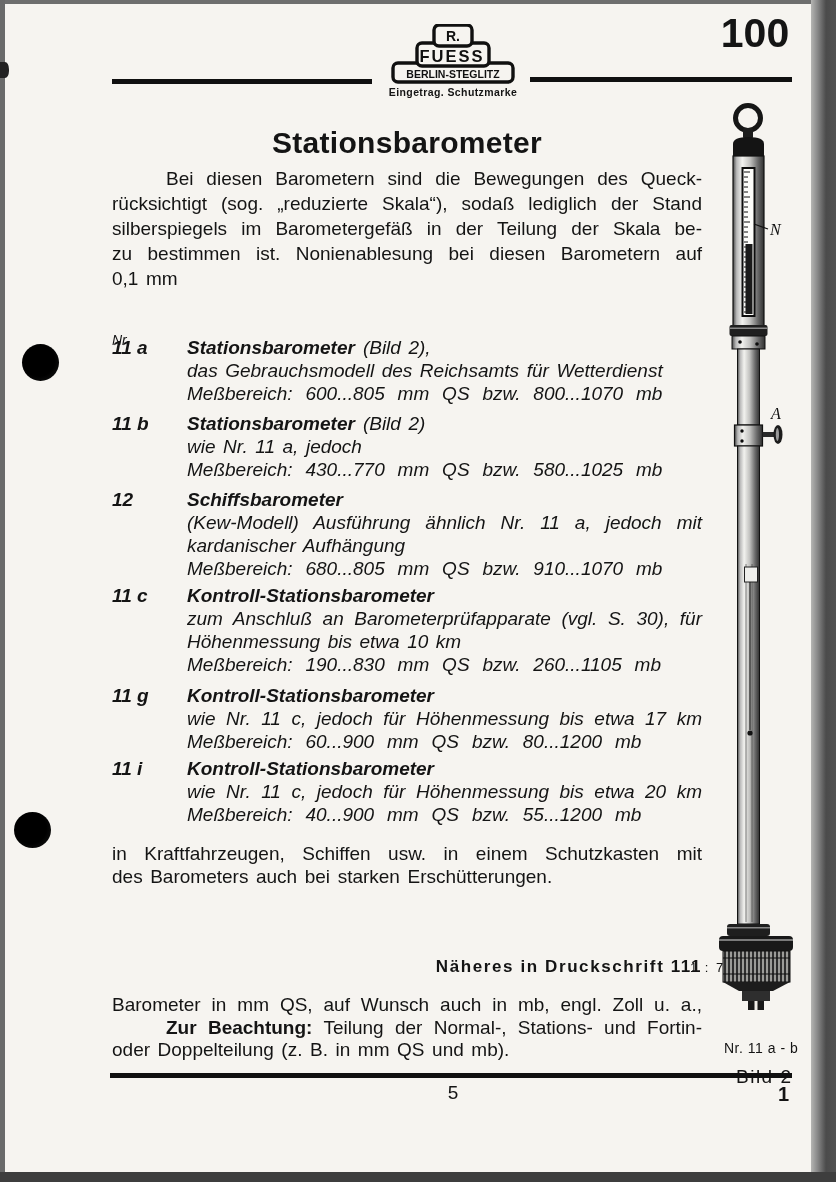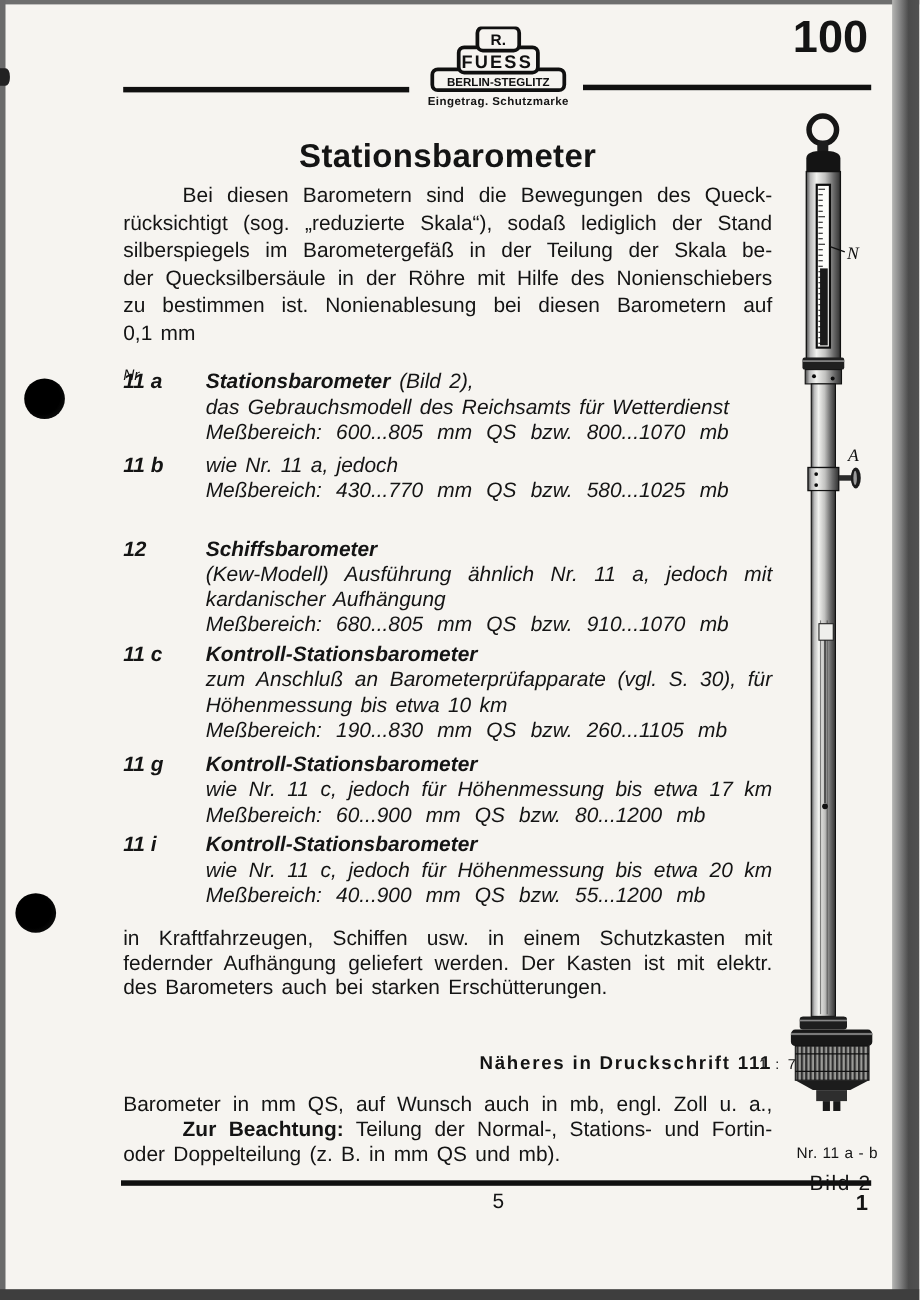--- a/index.html
+++ b/index.html
@@ -85,39 +85,39 @@
   </div>
   <div class="abs logo-caption">Eingetrag. Schutzmarke</div>
 
   <div class="col">
     <h1 class="title">Stationsbarometer</h1>
 
     <div class="intro">
       <div class="ln j ind">Bei diesen Barometern sind die Bewegungen des Queck-</div>
       <div class="ln j">rücksichtigt (sog. „reduzierte Skala“), sodaß lediglich der Stand</div>
       <div class="ln j">silberspiegels im Barometergefäß in der Teilung der Skala be-</div>
-      <div class="ln j">der Quecksilbersäule in der Röhre mit Hilfe des Nonienschiebers</div>
       <div class="ln j">zu bestimmen ist.  Nonienablesung bei diesen Barometern auf</div>
       <div class="ln">0,1 mm</div>
     </div>
 
     <div class="nrlabel">Nr.</div>
 
     <div class="item it1">
       <div class="inum">11 a</div>
       <div class="ibody">
         <div class="ln"><span class="b">Stationsbarometer</span><span class="suffix">(Bild 2),</span></div>
         <div class="ln">das Gebrauchsmodell des Reichsamts für Wetterdienst</div>
         <div class="ln wide">Meßbereich: 600...805 mm QS bzw. 800...1070 mb</div>
       </div>
     </div>
 
     <div class="item it2">
       <div class="inum">11 b</div>
       <div class="ibody">
+        <div class="ln"><span class="b">Stationsbarometer</span><span class="suffix">(Bild 2)</span></div>
         <div class="ln">wie Nr. 11 a, jedoch</div>
         <div class="ln wide">Meßbereich: 430...770 mm QS bzw. 580...1025 mb</div>
       </div>
     </div>
 
     <div class="item it3">
       <div class="inum">12</div>
       <div class="ibody">
         <div class="ln"><span class="b">Schiffsbarometer</span></div>
         <div class="ln j">(Kew-Modell) Ausführung ähnlich Nr. 11 a, jedoch mit</div>
@@ -149,21 +149,20 @@
       <div class="inum">11 i</div>
       <div class="ibody">
         <div class="ln"><span class="b">Kontroll-Stationsbarometer</span></div>
         <div class="ln j">wie Nr. 11 c, jedoch für Höhenmessung bis etwa 20 km</div>
         <div class="ln wide">Meßbereich: 40...900 mm QS bzw. 55...1200 mb</div>
       </div>
     </div>
 
     <div class="p3">
       <div class="ln j">in Kraftfahrzeugen, Schiffen usw. in einem Schutzkasten mit</div>
-      <div class="ln j">federnder Aufhängung geliefert werden. Der Kasten ist mit elektr.</div>
       <div class="ln">des Barometers auch bei starken Erschütterungen.</div>
     </div>
 
     <div class="naheres">Näheres in Druckschrift 111</div>
 
     <div class="p4">
       <div class="ln j">Barometer in mm QS, auf Wunsch auch in mb, engl. Zoll u. a.,</div>
       <div class="ln j ind"><span class="b">Zur Beachtung:</span> <span>Teilung der Normal-, Stations- und Fortin-</span></div>
       <div class="ln">oder Doppelteilung (z. B. in mm QS und mb).</div>
     </div>

